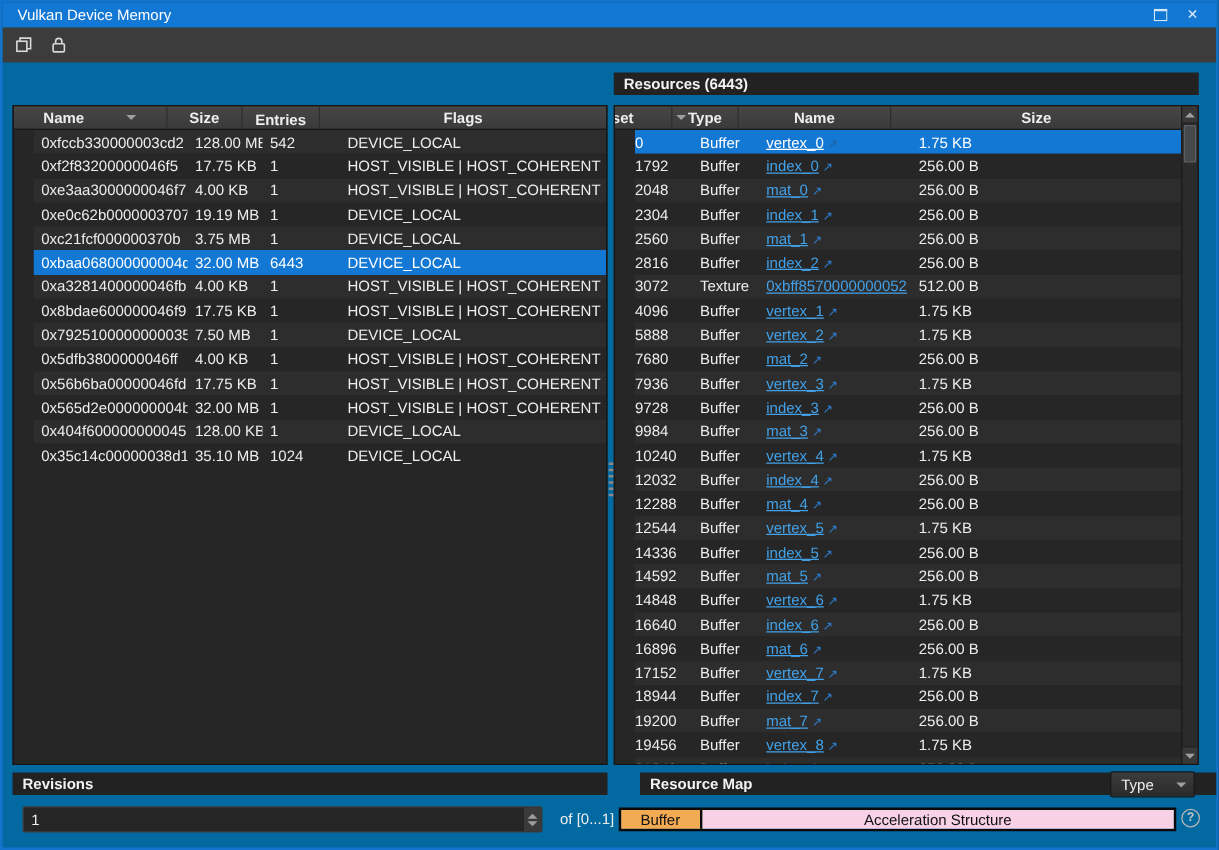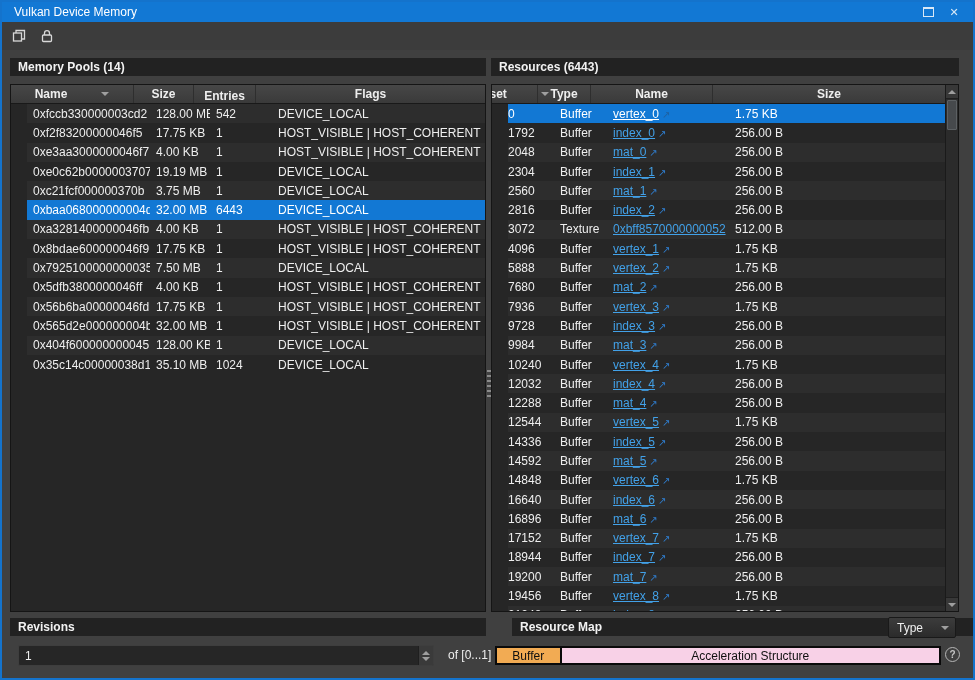--- a/index.html
+++ b/index.html
@@ -1,18 +1,18 @@
 <!DOCTYPE html>
 <html><head>
 <meta charset="utf-8">
 <style>
   html,body{margin:0;padding:0;background:#1b1b1b;}
   .window{
     position:relative;width:975px;height:680px;box-sizing:border-box;
-    border:2px solid #1473cc;background:#404040;overflow:hidden;
+    border:2px solid #1473cc;background:#0369a1;overflow:hidden;
     font-family:"Liberation Sans",sans-serif;font-size:12px;color:#eeeeee;
   }
   .inner{position:absolute;inset:0;}
 
   
   .titlebar{position:absolute;left:0;top:0;right:0;height:20px;background:#1278d4;display:flex;align-items:center;}
   .titlebar .title{padding-left:12px;color:#ffffff;}
   .tb-buttons{margin-left:auto;display:flex;align-items:center;gap:12px;padding-right:12px;}
   .tb-btn{display:flex;align-items:center;justify-content:center;width:14px;height:14px;cursor:default;}
   .close-glyph{color:#d9e8f6;font-size:11px;line-height:11px;}
@@ -103,21 +103,20 @@
         </svg>
       </button>
       <button class="tool-btn">
         <svg width="18" height="18" viewBox="0 0 18 18">
           <rect x="4.5" y="8" width="9" height="6.5" rx="1" fill="none" stroke="#d8d8d8" stroke-width="1.3"></rect>
           <path d="M6.5 8 V6.2 a2.5 2.5 0 0 1 5 0 V8" fill="none" stroke="#d8d8d8" stroke-width="1.3"></path>
         </svg>
       </button>
     </div>
 
-    <div class="panel-header" style="left:8px;top:56px;width:476px;">Memory Pools (14)</div>
 
     <div class="table" style="left:8px;width:476px;">
       <div class="thead">
         <div class="th p0">
           <span>Name</span>
           <span class="sort-arrow"></span>
         </div>
         <div class="th p1">
           <span>Size</span>
         </div>

